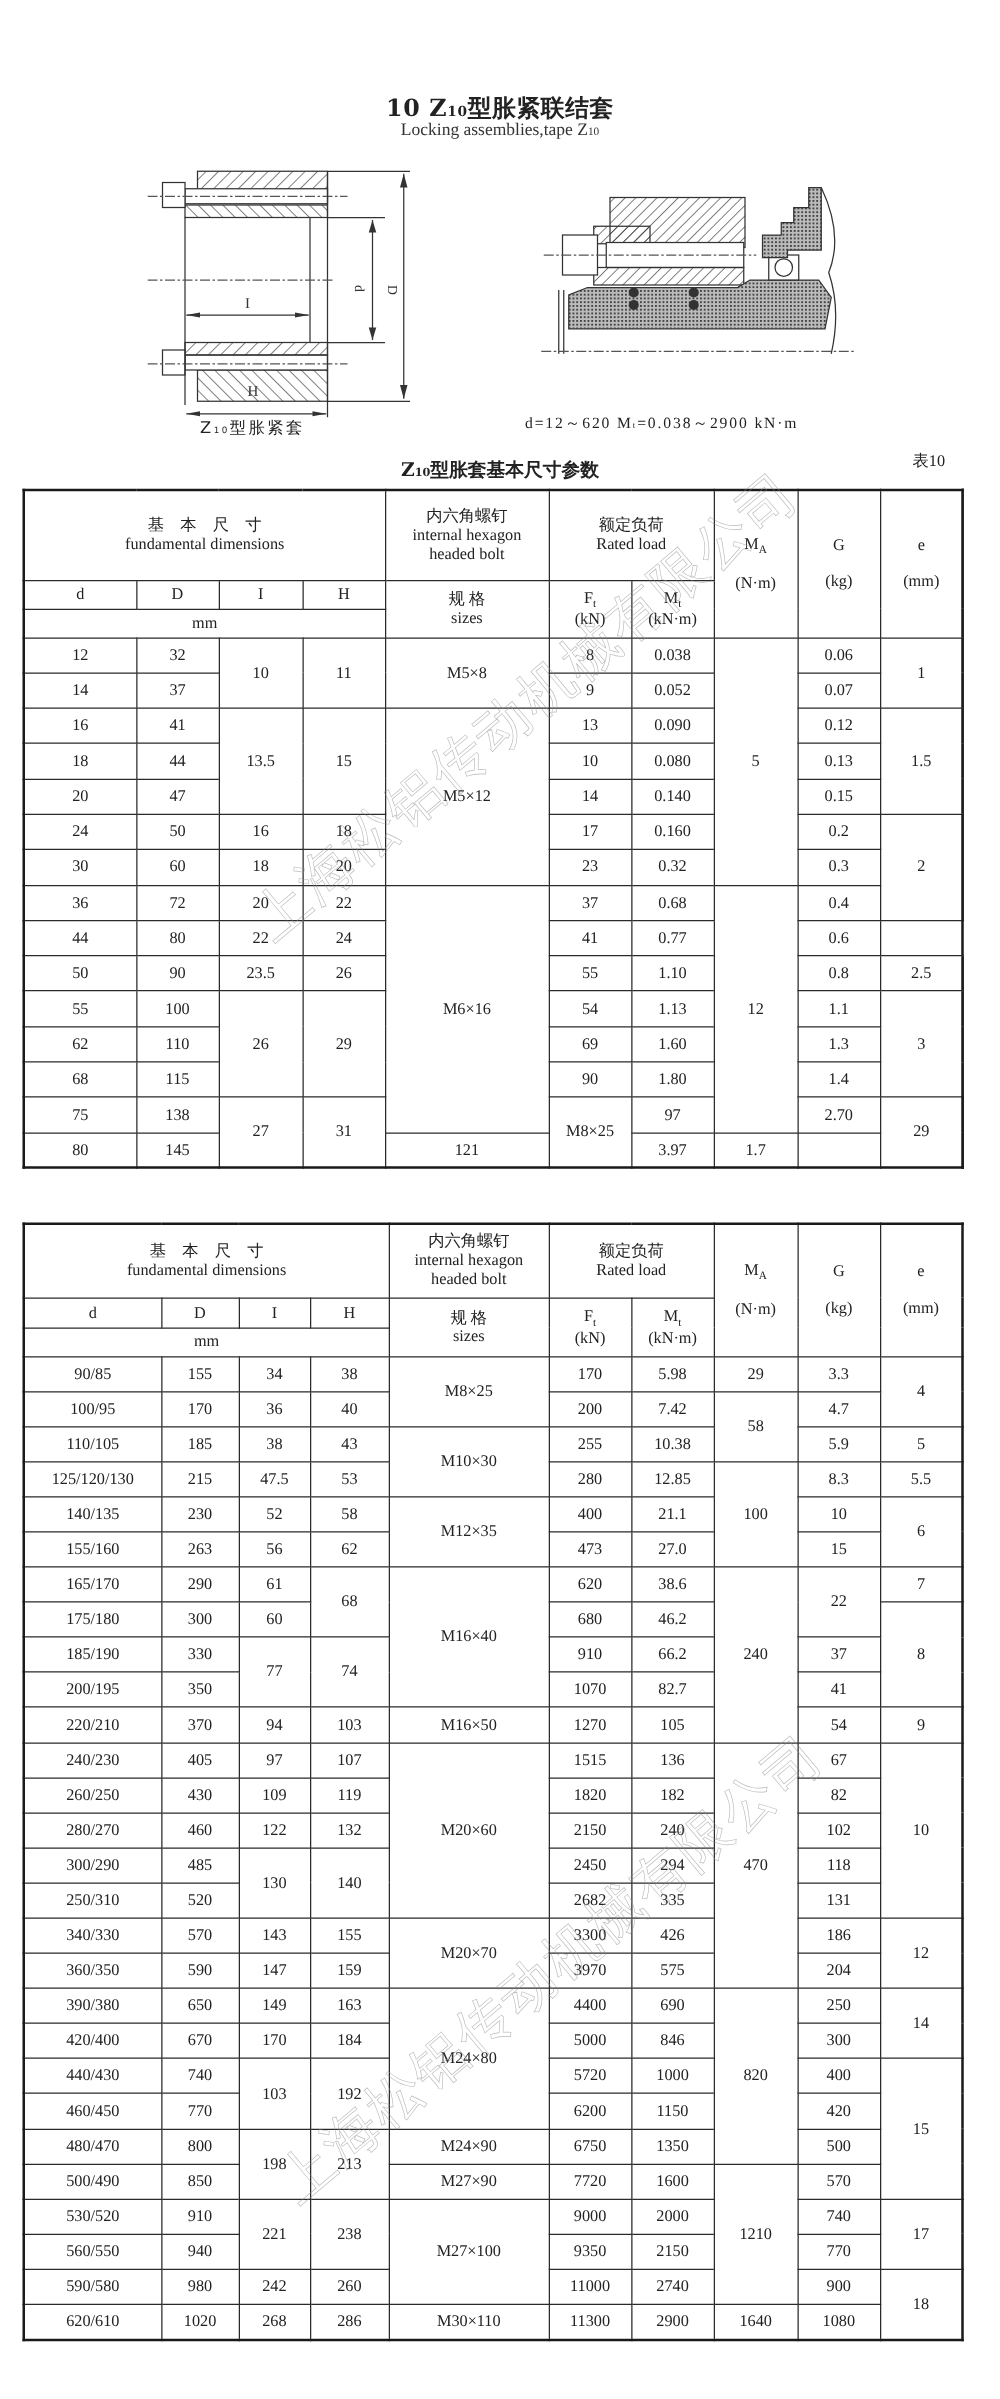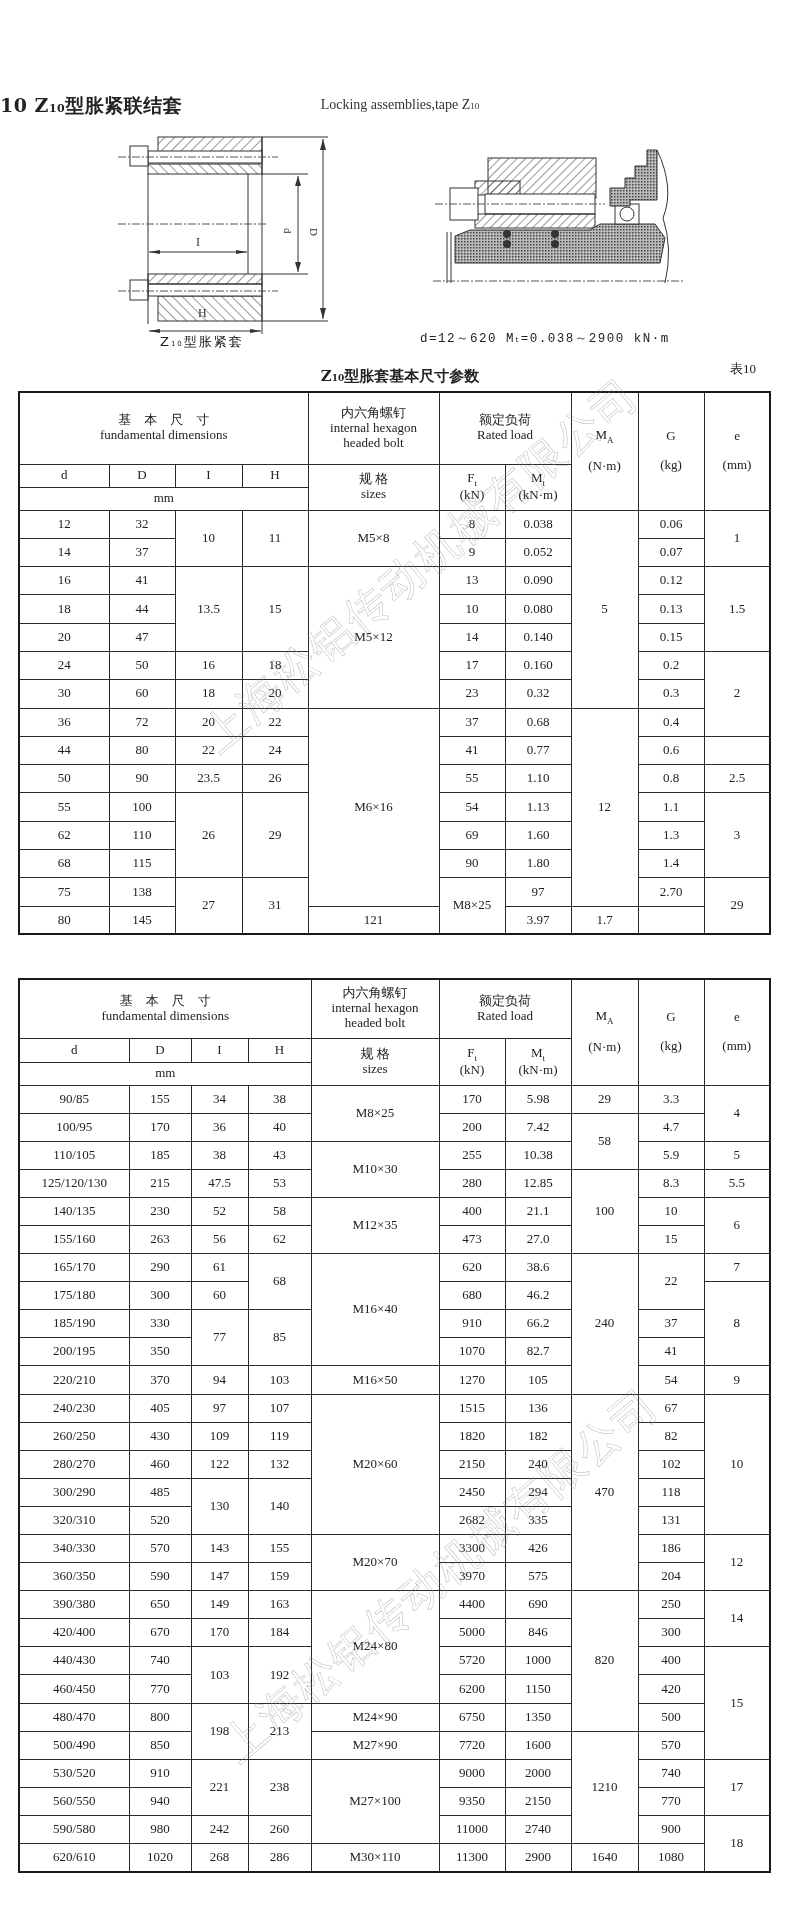--- a/index.html
+++ b/index.html
@@ -1,25 +1,25 @@
 <!DOCTYPE html>
 <html><head>
 <meta charset="utf-8">
 <style>
   html,body{margin:0;padding:0;background:#fff;}
   body{width:800px;height:1919px;position:relative;overflow:hidden;font-family:"Liberation Serif","DejaVu Serif",serif;color:#222;}
-  .title{position:absolute;left:0;width:800px;top:74px;text-align:left;font-size:19px;font-weight:bold;font-family:"DejaVu Serif",serif;letter-spacing:0.5px;margin-top:19px;}
+  .title{position:absolute;left:0;width:800px;top:74px;text-align:center;font-size:19px;font-weight:bold;font-family:"DejaVu Serif",serif;letter-spacing:0.5px;}
   .title sub{font-size:11px;vertical-align:baseline;}
   .subtitle{position:absolute;left:0;width:800px;top:97px;text-align:center;font-size:14px;color:#333;}
   .subtitle sub{font-size:9px;vertical-align:baseline;}
   .drawing-left{position:absolute;left:118px;top:134px;width:230px;height:200px;}
   .drawing-right{position:absolute;left:425px;top:148px;width:260px;height:140px;}
   .cap-left{position:absolute;left:160px;top:333px;font-size:13px;font-family:"DejaVu Sans",sans-serif;letter-spacing:2px;}
   .cap-left sub{font-size:7px;vertical-align:baseline;}
-  .formula{position:absolute;left:420px;top:330px;font-size:12.5px;font-family:Liberation Mono, monospace;letter-spacing:1.5px;}
+  .formula{position:absolute;left:420px;top:330px;font-size:12.5px;font-family:Liberation Serif, serif;letter-spacing:1.5px;}
   .formula sub{font-size:7px;vertical-align:baseline;}
   .tbl-caption{position:absolute;left:0;width:800px;top:367px;text-align:center;font-size:15px;font-weight:bold;font-family:"DejaVu Serif",serif;}
   .tbl-caption sub{font-size:9px;vertical-align:baseline;}
   .tbl-no{position:absolute;left:730px;top:360px;font-size:13px;}
   table.spec{position:absolute;left:18px;width:751px;border-collapse:collapse;table-layout:fixed;font-size:13px;}
   table.spec td{border:1.2px solid #2a2a2a;text-align:center;vertical-align:middle;padding:0;line-height:1.15;overflow:hidden;white-space:nowrap;}
   table.spec{border:2px solid #1a1a1a;}
   table.spec td.wrap{white-space:normal;}
   .t1{top:391px;}
   .t2{top:978px;}
@@ -468,21 +468,21 @@
         <td>300</td>
         <td>60</td>
         <td>680</td>
         <td>46.2</td>
         <td rowspan="3">8</td>
       </tr>
       <tr style="height: 28.1px;">
         <td>185/190</td>
         <td>330</td>
         <td rowspan="2">77</td>
-        <td rowspan="2">85</td>
+        <td rowspan="2">74</td>
         <td>910</td>
         <td>66.2</td>
         <td>37</td>
       </tr>
       <tr style="height: 28.1px;">
         <td>200/195</td>
         <td>350</td>
         <td>1070</td>
         <td>82.7</td>
         <td>41</td>
@@ -531,21 +531,21 @@
       <tr style="height: 28.1px;">
         <td>300/290</td>
         <td>485</td>
         <td rowspan="2">130</td>
         <td rowspan="2">140</td>
         <td>2450</td>
         <td>294</td>
         <td>118</td>
       </tr>
       <tr style="height: 28.1px;">
-        <td>320/310</td>
+        <td>250/310</td>
         <td>520</td>
         <td>2682</td>
         <td>335</td>
         <td>131</td>
       </tr>
       <tr style="height: 28.1px;">
         <td>340/330</td>
         <td>570</td>
         <td>143</td>
         <td>155</td>

